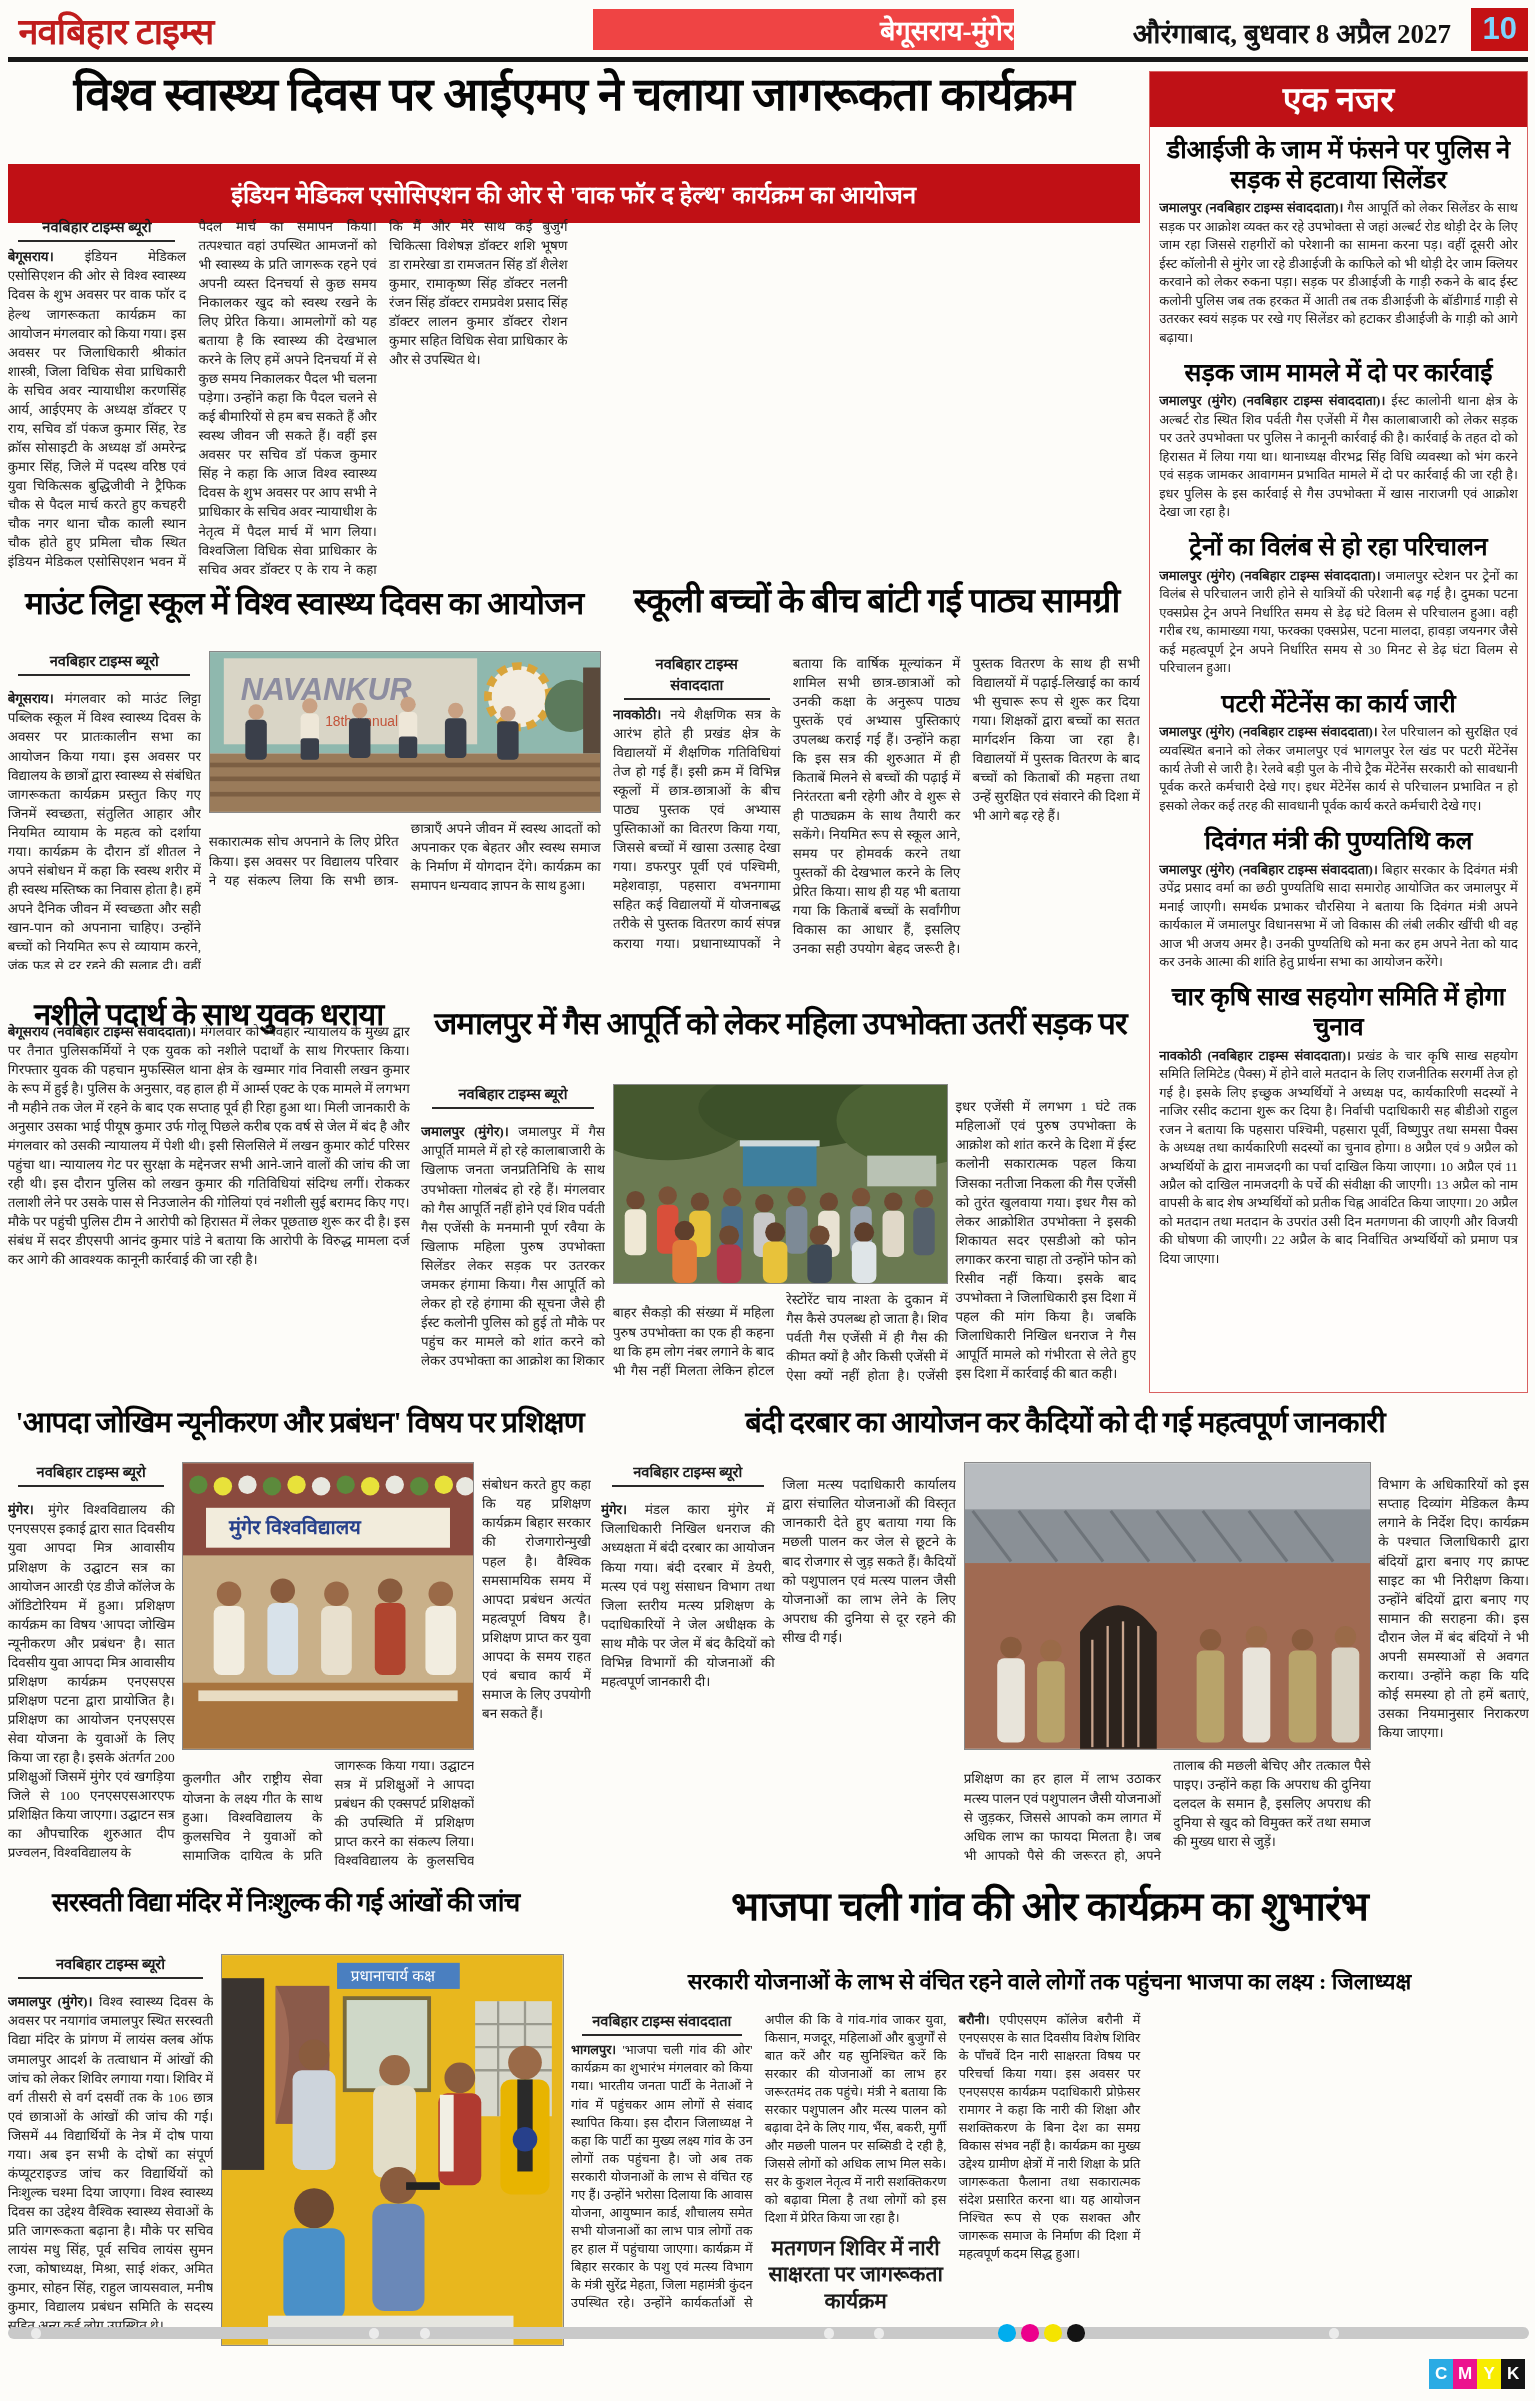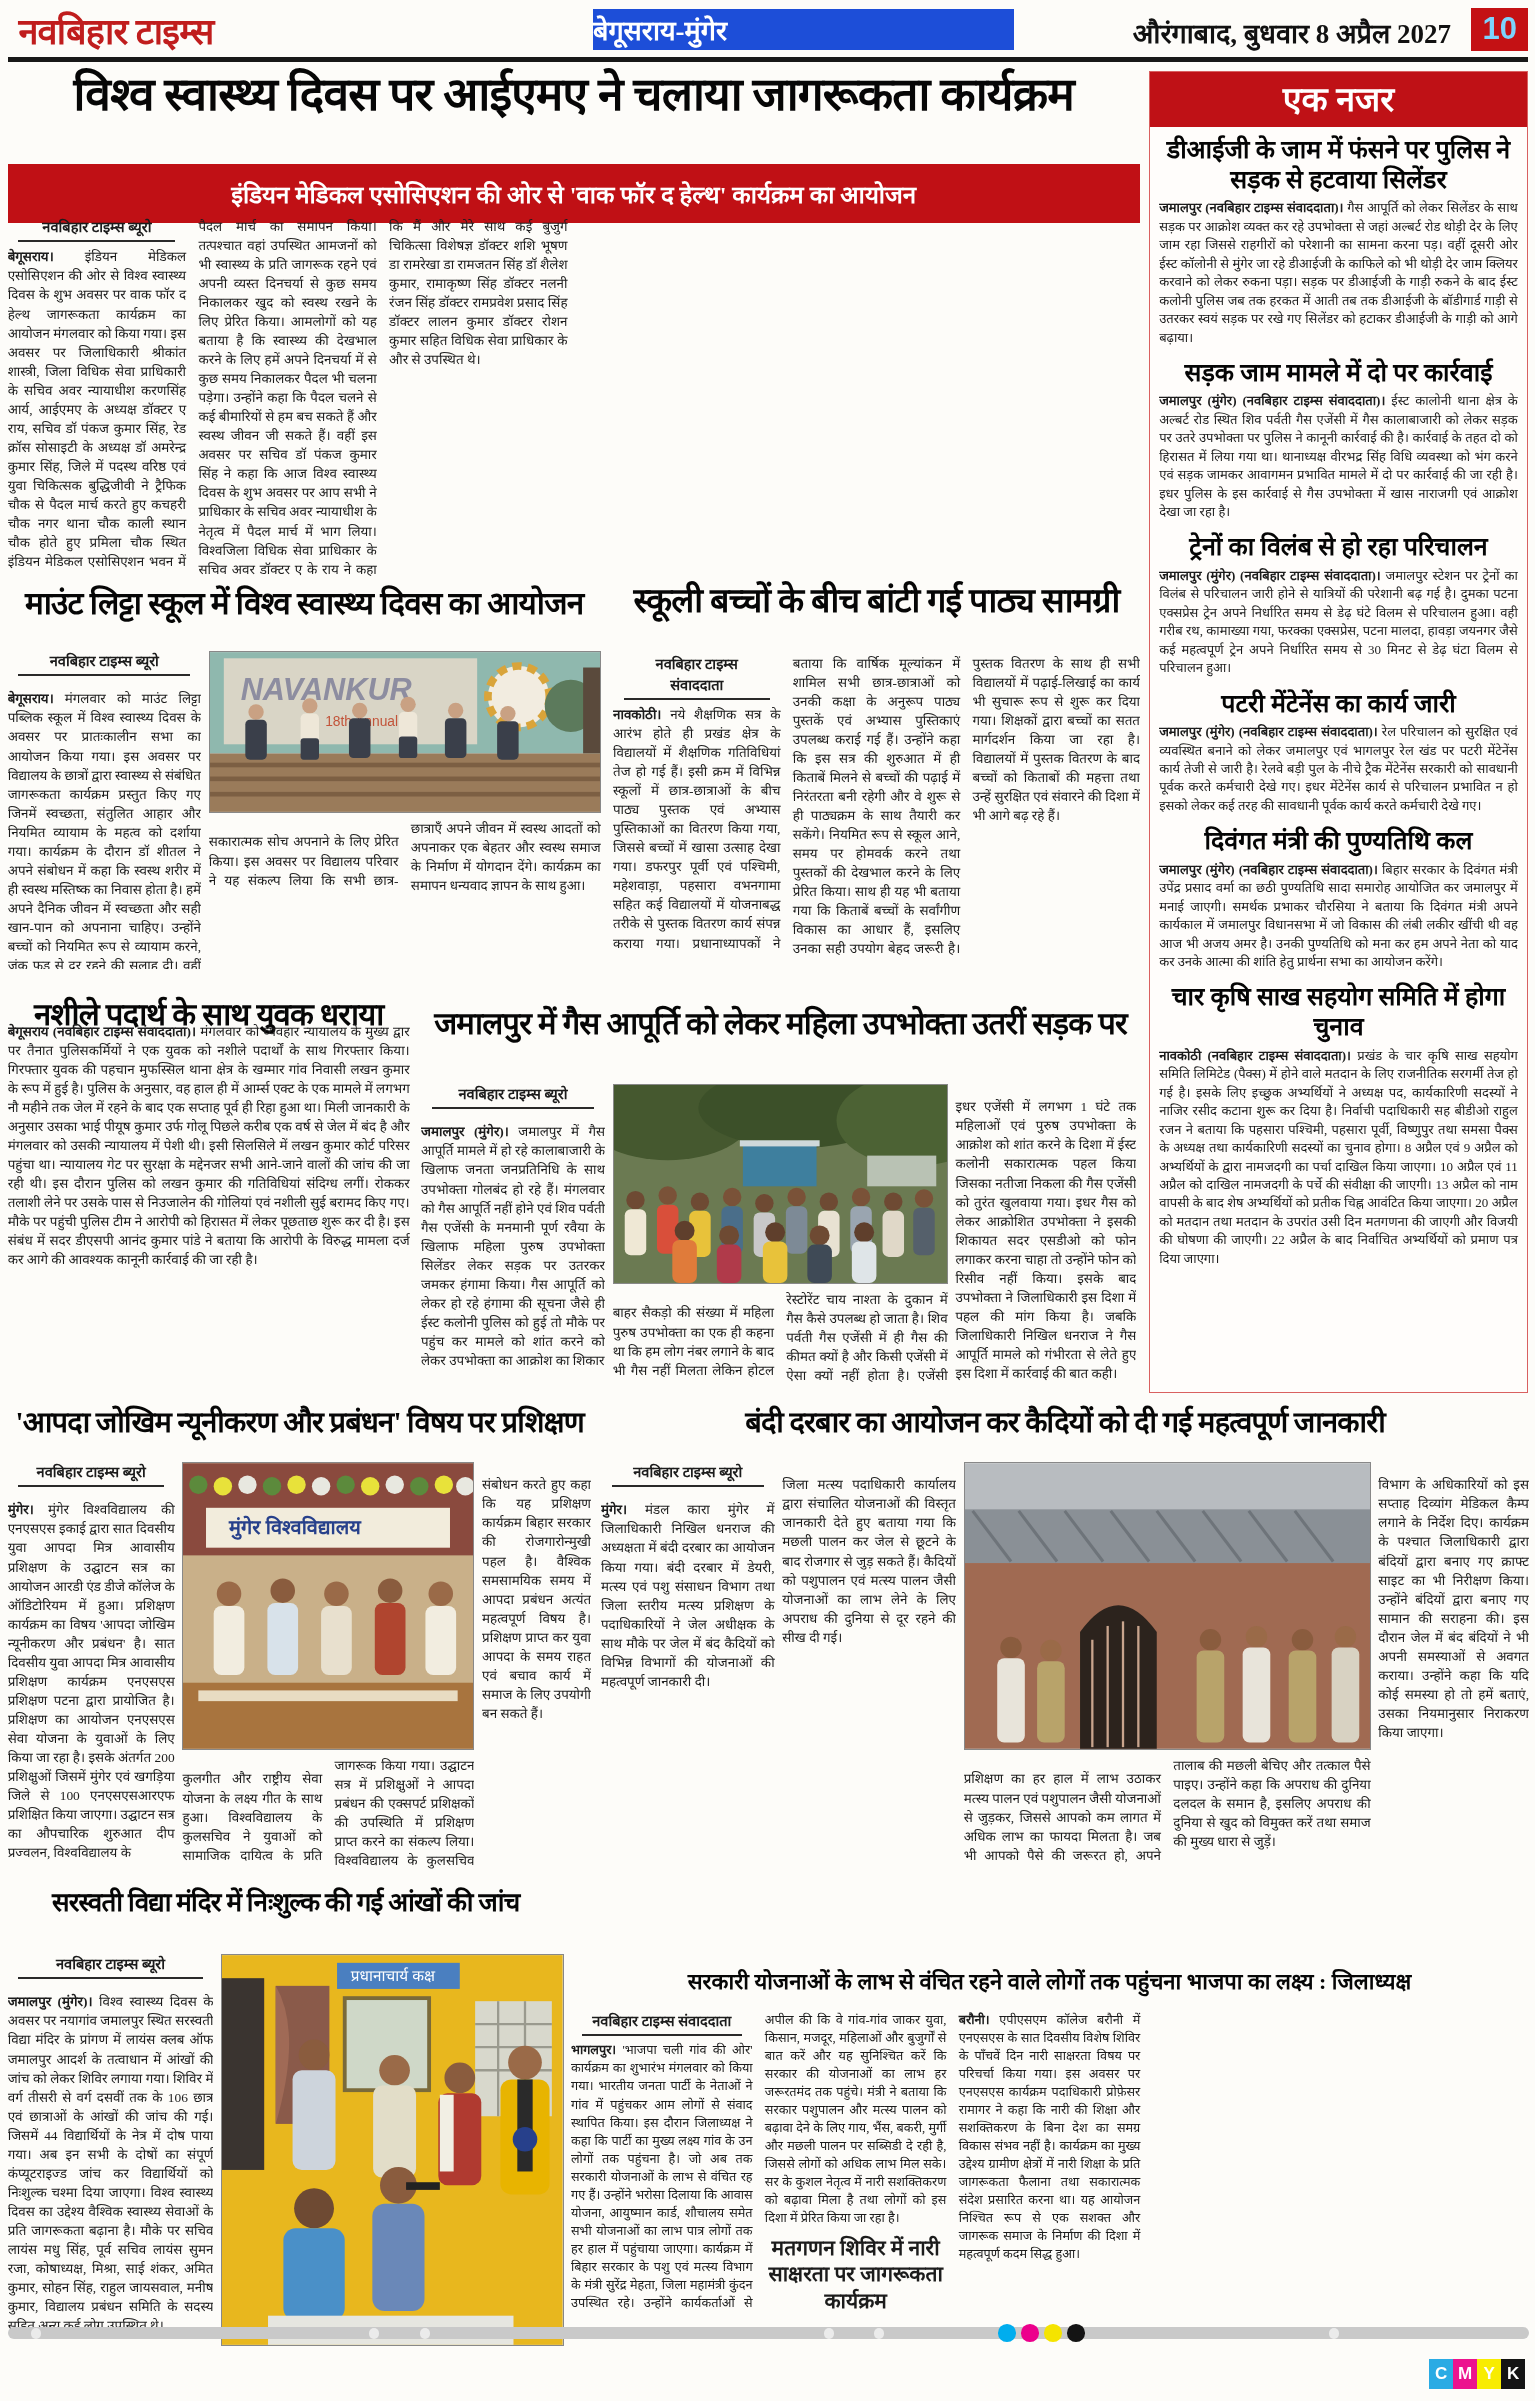--- a/index.html
+++ b/index.html
@@ -1,21 +1,21 @@
 <!DOCTYPE html>
 <html lang="hi" style="font-size:12.3px"><head>
 <meta charset="utf-8">
 <style>
   html,body{margin:0;padding:0;}
   body{background:#e8e6e0;font-family:"Liberation Serif","DejaVu Sans",serif;color:#1c1c1c;}
   .page{position:relative;width:1536px;height:2401px;background:#fdfcf9;margin:0 auto;overflow:hidden;}
   
   .mast{position:absolute;left:18.4px;top:6.1px;font-size:36px;font-weight:800;color:#c01d1d;letter-spacing:-0.8px;}
-  .edition-box{position:absolute;left:593px;top:9.2px;width:421px;height:41px;background:#1d4ed8;color:#fff;
-    display:flex;align-items:center;justify-content:flex-start;font-size:27px;font-weight:700;}
+  .edition-box{position:absolute;left:593px;top:9.2px;width:421px;height:41px;background:#ef4444;color:#fff;
+    display:flex;align-items:center;justify-content:flex-end;font-size:27px;font-weight:700;}
   .date-line{position:absolute;left:1021px;top:14px;width:430px;text-align:right;font-size:27px;font-weight:700;color:#111;}
   .page-no{position:absolute;right:7.7px;top:7.7px;width:57px;height:43px;background:#c41114;color:#7dd3fc;
     display:flex;align-items:center;justify-content:center;font-size:31px;font-weight:800;font-family:"Liberation Sans",sans-serif;}
   .top-rule{position:absolute;left:7.7px;right:7.7px;top:57px;height:5.4px;background:#181818;}
   
   .hl{position:absolute;text-align:center;font-weight:800;color:#060606;letter-spacing:-0.8px;line-height:1.18;}
   .strap{position:absolute;background:#c01015;color:#fff;display:flex;align-items:center;justify-content:center;
     font-weight:800;}
   
   .body{position:absolute;overflow:hidden;text-align:justify;font-size:13.4px;line-height:1.42;column-fill:auto;}
@@ -361,20 +361,21 @@
         <circle cx="120" cy="330" r="26" fill="#6e4a33"></circle>
           <rect x="80" y="356" width="80" height="120" rx="16" fill="#4a90c8"></rect>
         <circle cx="230" cy="300" r="24" fill="#8a5c3e"></circle>
           <rect x="240" y="296" width="44" height="10" fill="#222"></rect>
         <rect x="196" y="324" width="68" height="140" rx="16" fill="#6a88b8"></rect>
         <rect x="60" y="470" width="320" height="38" fill="#e6e6e0"></rect>
       </g>
     </svg>
   </div>
 
+  <div class="hl" style="left:571px;top:1883px;width:957px;font-size:40px;">भाजपा चली गांव की ओर कार्यक्रम का शुभारंभ</div>
   <div class="hl" style="left:571px;top:1969px;width:957px;font-size:22px;letter-spacing:0;">सरकारी योजनाओं के लाभ से वंचित रहने वाले लोगों तक पहुंचना भाजपा का लक्ष्य : जिलाध्यक्ष</div>
   <div class="body cols5" style="left:571px;top:2011px;width:957px;height:307px;font-size:12.7px;">
     <span class="byline">नवबिहार टाइम्स संवाददाता</span>
     <p><span class="dl">भागलपुर।</span>
        <span>'भाजपा चली गांव की ओर' कार्यक्रम का शुभारंभ मंगलवार को किया गया। भारतीय जनता पार्टी के नेताओं ने गांव में पहुंचकर आम लोगों से संवाद स्थापित किया। इस दौरान जिलाध्यक्ष ने कहा कि पार्टी का मुख्य लक्ष्य गांव के उन लोगों तक पहुंचना है। जो अब तक सरकारी योजनाओं के लाभ से वंचित रह गए हैं। उन्होंने भरोसा दिलाया कि आवास योजना, आयुष्मान कार्ड, शौचालय समेत सभी योजनाओं का लाभ पात्र लोगों तक हर हाल में पहुंचाया जाएगा। कार्यक्रम में बिहार सरकार के पशु एवं मत्स्य विभाग के मंत्री सुरेंद्र मेहता, जिला महामंत्री कुंदन उपस्थित रहे। उन्होंने कार्यकर्ताओं से अपील की कि वे गांव-गांव जाकर युवा, किसान, मजदूर, महिलाओं और बुजुर्गों से बात करें और यह सुनिश्चित करें कि सरकार की योजनाओं का लाभ हर जरूरतमंद तक पहुंचे। मंत्री ने बताया कि सरकार पशुपालन और मत्स्य पालन को बढ़ावा देने के लिए गाय, भैंस, बकरी, मुर्गी और मछली पालन पर सब्सिडी दे रही है, जिससे लोगों को अधिक लाभ मिल सके। सर के कुशल नेतृत्व में नारी सशक्तिकरण को बढ़ावा मिला है तथा लोगों को इस दिशा में प्रेरित किया जा रहा है।</span></p>
     <div class="subhead">मतगणन शिविर में नारी साक्षरता पर जागरूकता कार्यक्रम</div>
     <p><span class="dl">बरौनी।</span>
        <span>एपीएसएम कॉलेज बरौनी में एनएसएस के सात दिवसीय विशेष शिविर के पाँचवें दिन नारी साक्षरता विषय पर परिचर्चा किया गया। इस अवसर पर एनएसएस कार्यक्रम पदाधिकारी प्रोफ़ेसर रामागर ने कहा कि नारी की शिक्षा और सशक्तिकरण के बिना देश का समग्र विकास संभव नहीं है। कार्यक्रम का मुख्य उद्देश्य ग्रामीण क्षेत्रों में नारी शिक्षा के प्रति जागरूकता फैलाना तथा सकारात्मक संदेश प्रसारित करना था। यह आयोजन निश्चित रूप से एक सशक्त और जागरूक समाज के निर्माण की दिशा में महत्वपूर्ण कदम सिद्ध हुआ।</span></p>
   </div>
 

